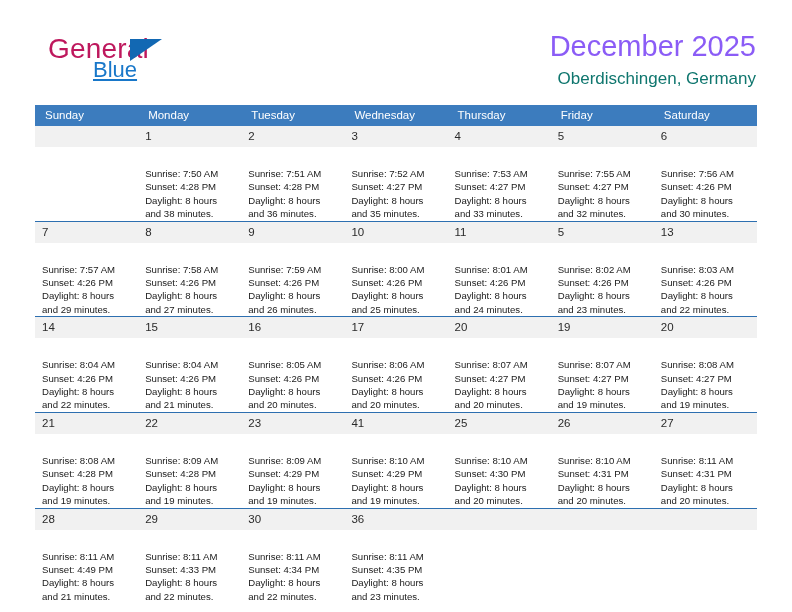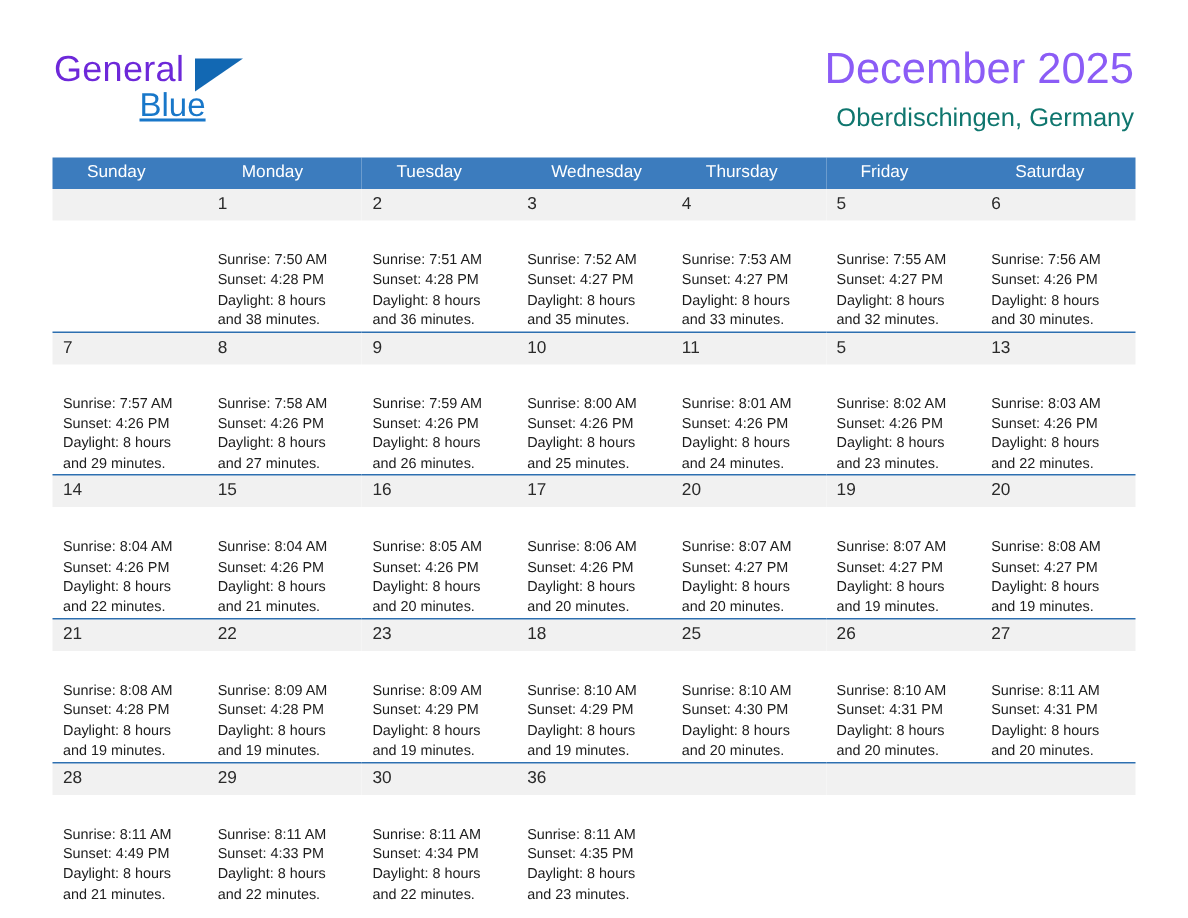--- a/index.html
+++ b/index.html
@@ -30,24 +30,24 @@
   }
   .logo {
     position: absolute;
     left: 36px;
     top: 33px;
     width: 210px;
     height: 56px;
   }
   .logo-general {
     position: absolute;
-    left: 0; top: 0;
-    font-size: 24px;
+    left: 12px; top: 0;
+    font-size: 28px;
     letter-spacing: 0.2px;
-    color: #6d28d9;
+    color: #be185d;
     font-family: "Liberation Sans", sans-serif;
   }
   .logo-tri {
     position: absolute;
     left: 94px;
     top: 6px;
     width: 0; height: 0;
     border-left: 32px solid #1268b3;
     border-bottom: 22px solid transparent;
   }
@@ -89,21 +89,21 @@
     width: 722px;
     border-collapse: collapse;
     table-layout: fixed;
   }
   .cal th {
     background: #3c7cbe;
     color: #ffffff;
     font-weight: normal;
     font-size: 11.5px;
     text-align: left;
-    padding: 4px 0 4px 23px;
+    padding: 4px 0 4px 10px;
     height: 12px;
     line-height: 13px;
     border: 0;
   }
   .cal td {
     vertical-align: top;
     padding: 0;
     border: 0;
     border-top: 1.6px solid #2d6fb0;
     height: 90px;
@@ -372,21 +372,21 @@
           <td>
             <div class="daynum">23</div>
             <div class="dayinfo">
               <div>Sunrise: 8:09 AM</div>
               <div>Sunset: 4:29 PM</div>
               <div>Daylight: 8 hours</div>
               <div>and 19 minutes.</div>
             </div>
           </td>
           <td>
-            <div class="daynum">18</div>
+            <div class="daynum">41</div>
             <div class="dayinfo">
               <div>Sunrise: 8:10 AM</div>
               <div>Sunset: 4:29 PM</div>
               <div>Daylight: 8 hours</div>
               <div>and 19 minutes.</div>
             </div>
           </td>
           <td>
             <div class="daynum">25</div>
             <div class="dayinfo">

